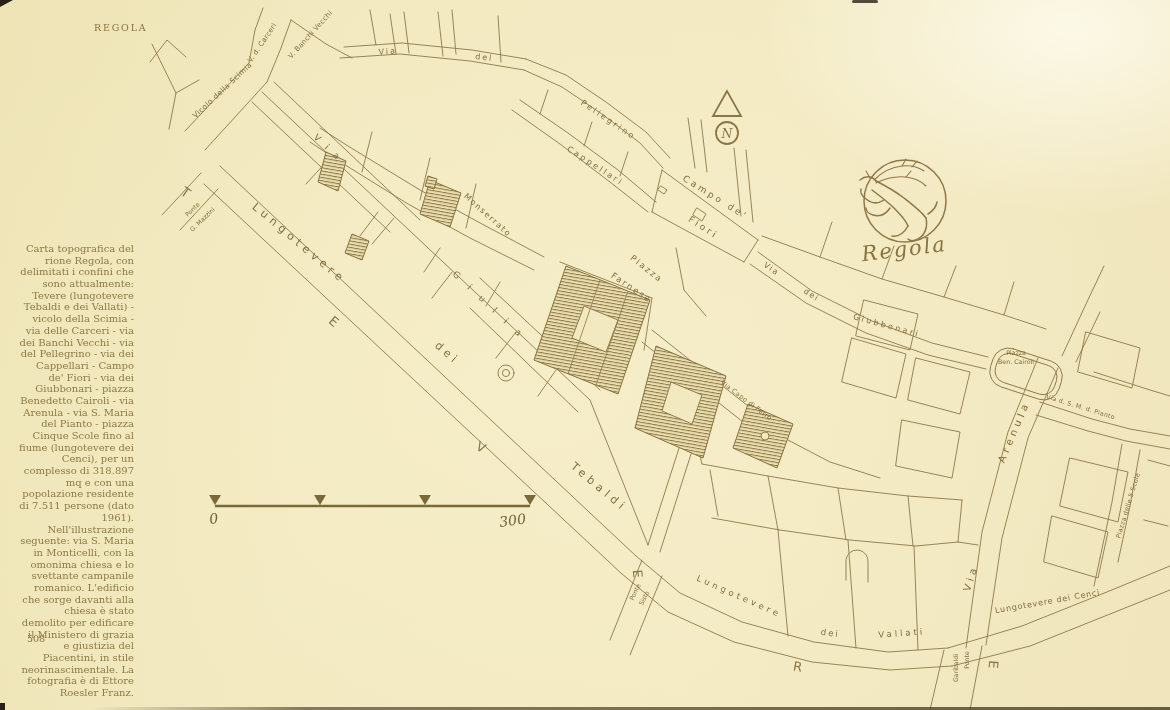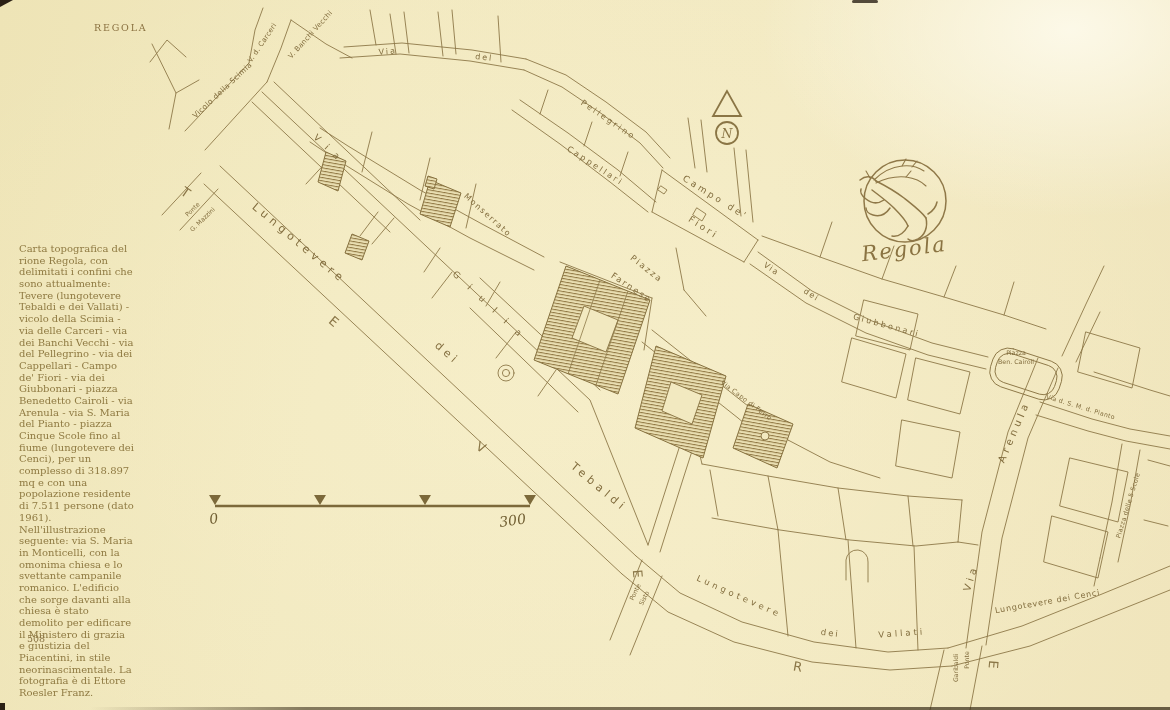--- a/index.html
+++ b/index.html
@@ -2,21 +2,21 @@
 <html><head>
 <meta charset="utf-8">
 <style>
   html,body{margin:0;padding:0;background:#6b6457;}
   .page{
     position:relative;width:1170px;height:710px;overflow:hidden;
     background:
       radial-gradient(ellipse 430px 260px at 1070px 30px, rgba(255,253,242,.8), rgba(255,253,242,0) 72%),
       radial-gradient(ellipse 900px 600px at 45% 55%, rgba(255,250,220,.25), rgba(0,0,0,0) 80%),
       linear-gradient(100deg,#eee4b6 0%,#f2e9c0 30%,#f3eac3 62%,#f0e5bc 100%);
-    font-family:"DejaVu Serif",serif;color:#8a7443;
+    font-family:"DejaVu Serif",serif;color:#8a7443;text-align:right;
   }
   .hdr{position:absolute;left:94px;top:22px;font-size:9.5px;letter-spacing:1.8px;color:#8a7140;}
   .caption{position:absolute;left:19px;top:243px;width:115px;font-size:10px;line-height:1.17;color:#8f7a42;}
   .pagenum{position:absolute;left:27px;top:633px;font-size:9.5px;color:#8a7443;}
   svg.map{position:absolute;left:0;top:0;}
   .street{stroke:#8d7848;stroke-width:.9;fill:none;stroke-linejoin:round;stroke-linecap:round;}
   .bld{stroke:#86713f;stroke-width:1;fill:url(#bhatch);}
   .court{fill:#f2e9c0;stroke:#86713f;stroke-width:.9;}
   .thin{stroke:#8d7848;stroke-width:.8;fill:none;}
   text.maplabel{fill:#826d3e;font-family:"DejaVu Sans",sans-serif;}

